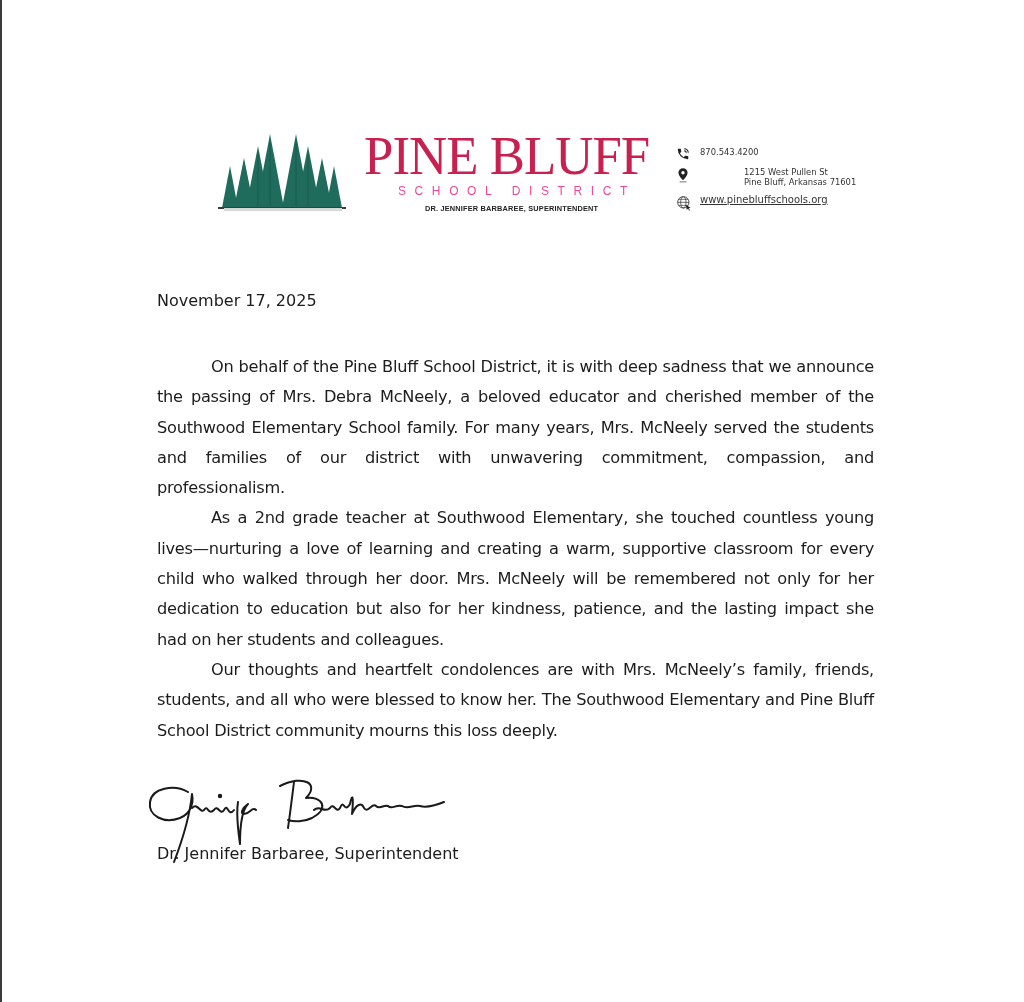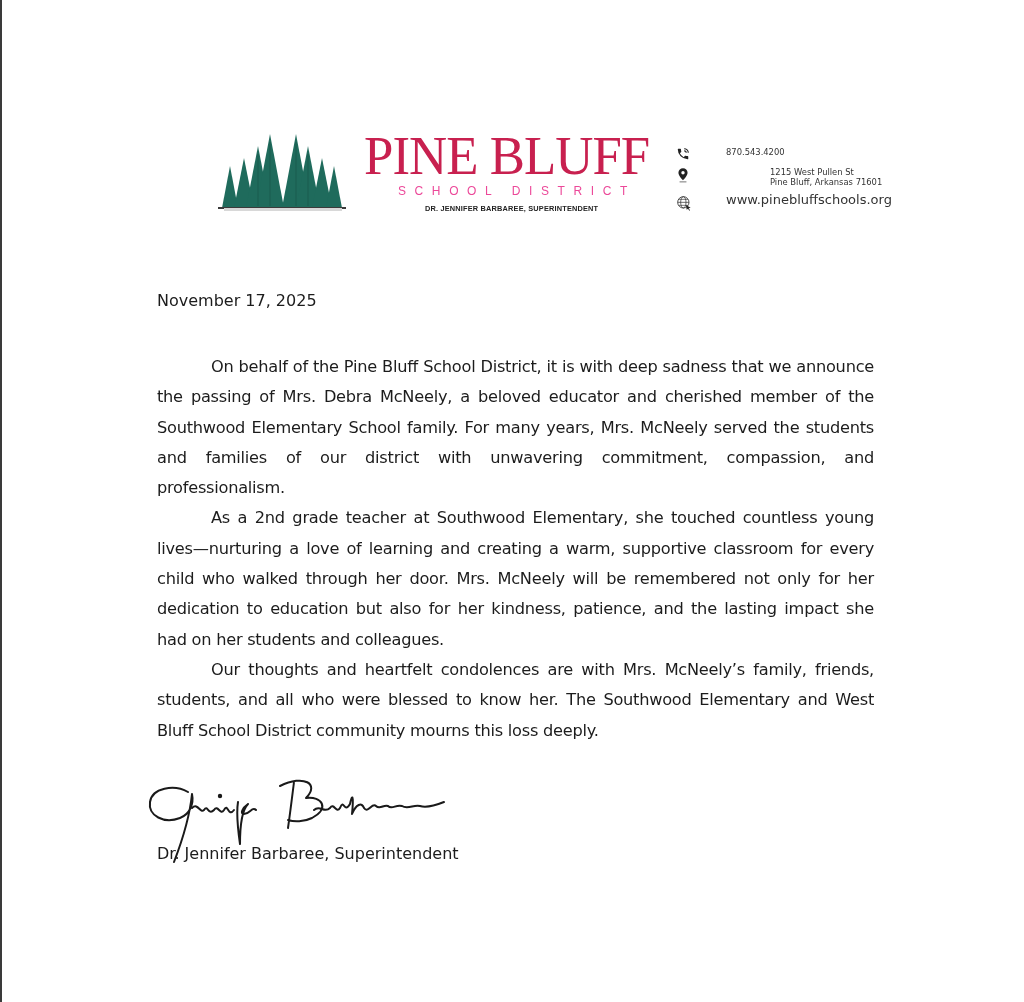--- a/index.html
+++ b/index.html
@@ -87,26 +87,25 @@
       align-items: flex-start;
     }
     .contact-row .icon {
       width: 16px; height: 16px;
       margin-right: 8px;
       flex: 0 0 16px;
     }
     .contact-row .text {
       line-height: 10px;
       white-space: nowrap;
-      margin-left: 26px;
     }
     .contact-phone { top: 3px; }
     .contact-address { top: 23px; gap: 44px; }
     .contact-web { top: 51px; }
-    .contact-web .text { font-size: 13px; }
+    .contact-web .text { font-size: 10px; text-decoration: underline; }
 
     
     .letter-date {
       position: absolute;
       left: 157px; top: 290px;
       font-size: 16px;
       line-height: 22px;
       color: #1c1c1c;
       white-space: nowrap;
     }
@@ -216,21 +215,21 @@
     </div>
   </div>
 </header>
 
 <main>
   <div class="letter-date">November 17, 2025</div>
 
   <div class="letter-body">
     <p>On behalf of the Pine Bluff School District, it is with deep sadness that we announce the passing of Mrs. Debra McNeely, a beloved educator and cherished member of the Southwood Elementary School family. For many years, Mrs. McNeely served the students and families of our district with unwavering commitment, compassion, and professionalism.</p>
     <p>As a 2nd grade teacher at Southwood Elementary, she touched countless young lives—nurturing a love of learning and creating a warm, supportive classroom for every child who walked through her door. Mrs. McNeely will be remembered not only for her dedication to education but also for her kindness, patience, and the lasting impact she had on her students and colleagues.</p>
-    <p>Our thoughts and heartfelt condolences are with Mrs. McNeely’s family, friends, students, and all who were blessed to know her. The Southwood Elementary and West Bluff School District community mourns this loss deeply.</p>
+    <p>Our thoughts and heartfelt condolences are with Mrs. McNeely’s family, friends, students, and all who were blessed to know her. The Southwood Elementary and Pine Bluff School District community mourns this loss deeply.</p>
   </div>
 
   <div class="signature-area">
     <svg class="signature-svg" viewBox="0 0 320 90">
       <g fill="none" stroke="#1a1a1a" stroke-width="2" stroke-linecap="round" stroke-linejoin="round">
 
         <path d="M44,18 C30,10 8,14 6,28 C4,42 20,50 36,44 C46,40 50,30 48,20 C46,40 40,62 30,88"></path>
 
         <path d="M48,34 C54,28 56,40 60,36 C64,30 64,42 70,36 C74,30 76,42 80,36 C84,28 84,44 90,36"></path>
         <path d="M94,28 C92,40 94,56 96,70 C96,50 98,36 104,30 C98,34 96,40 100,40 C106,40 108,32 112,36"></path>

